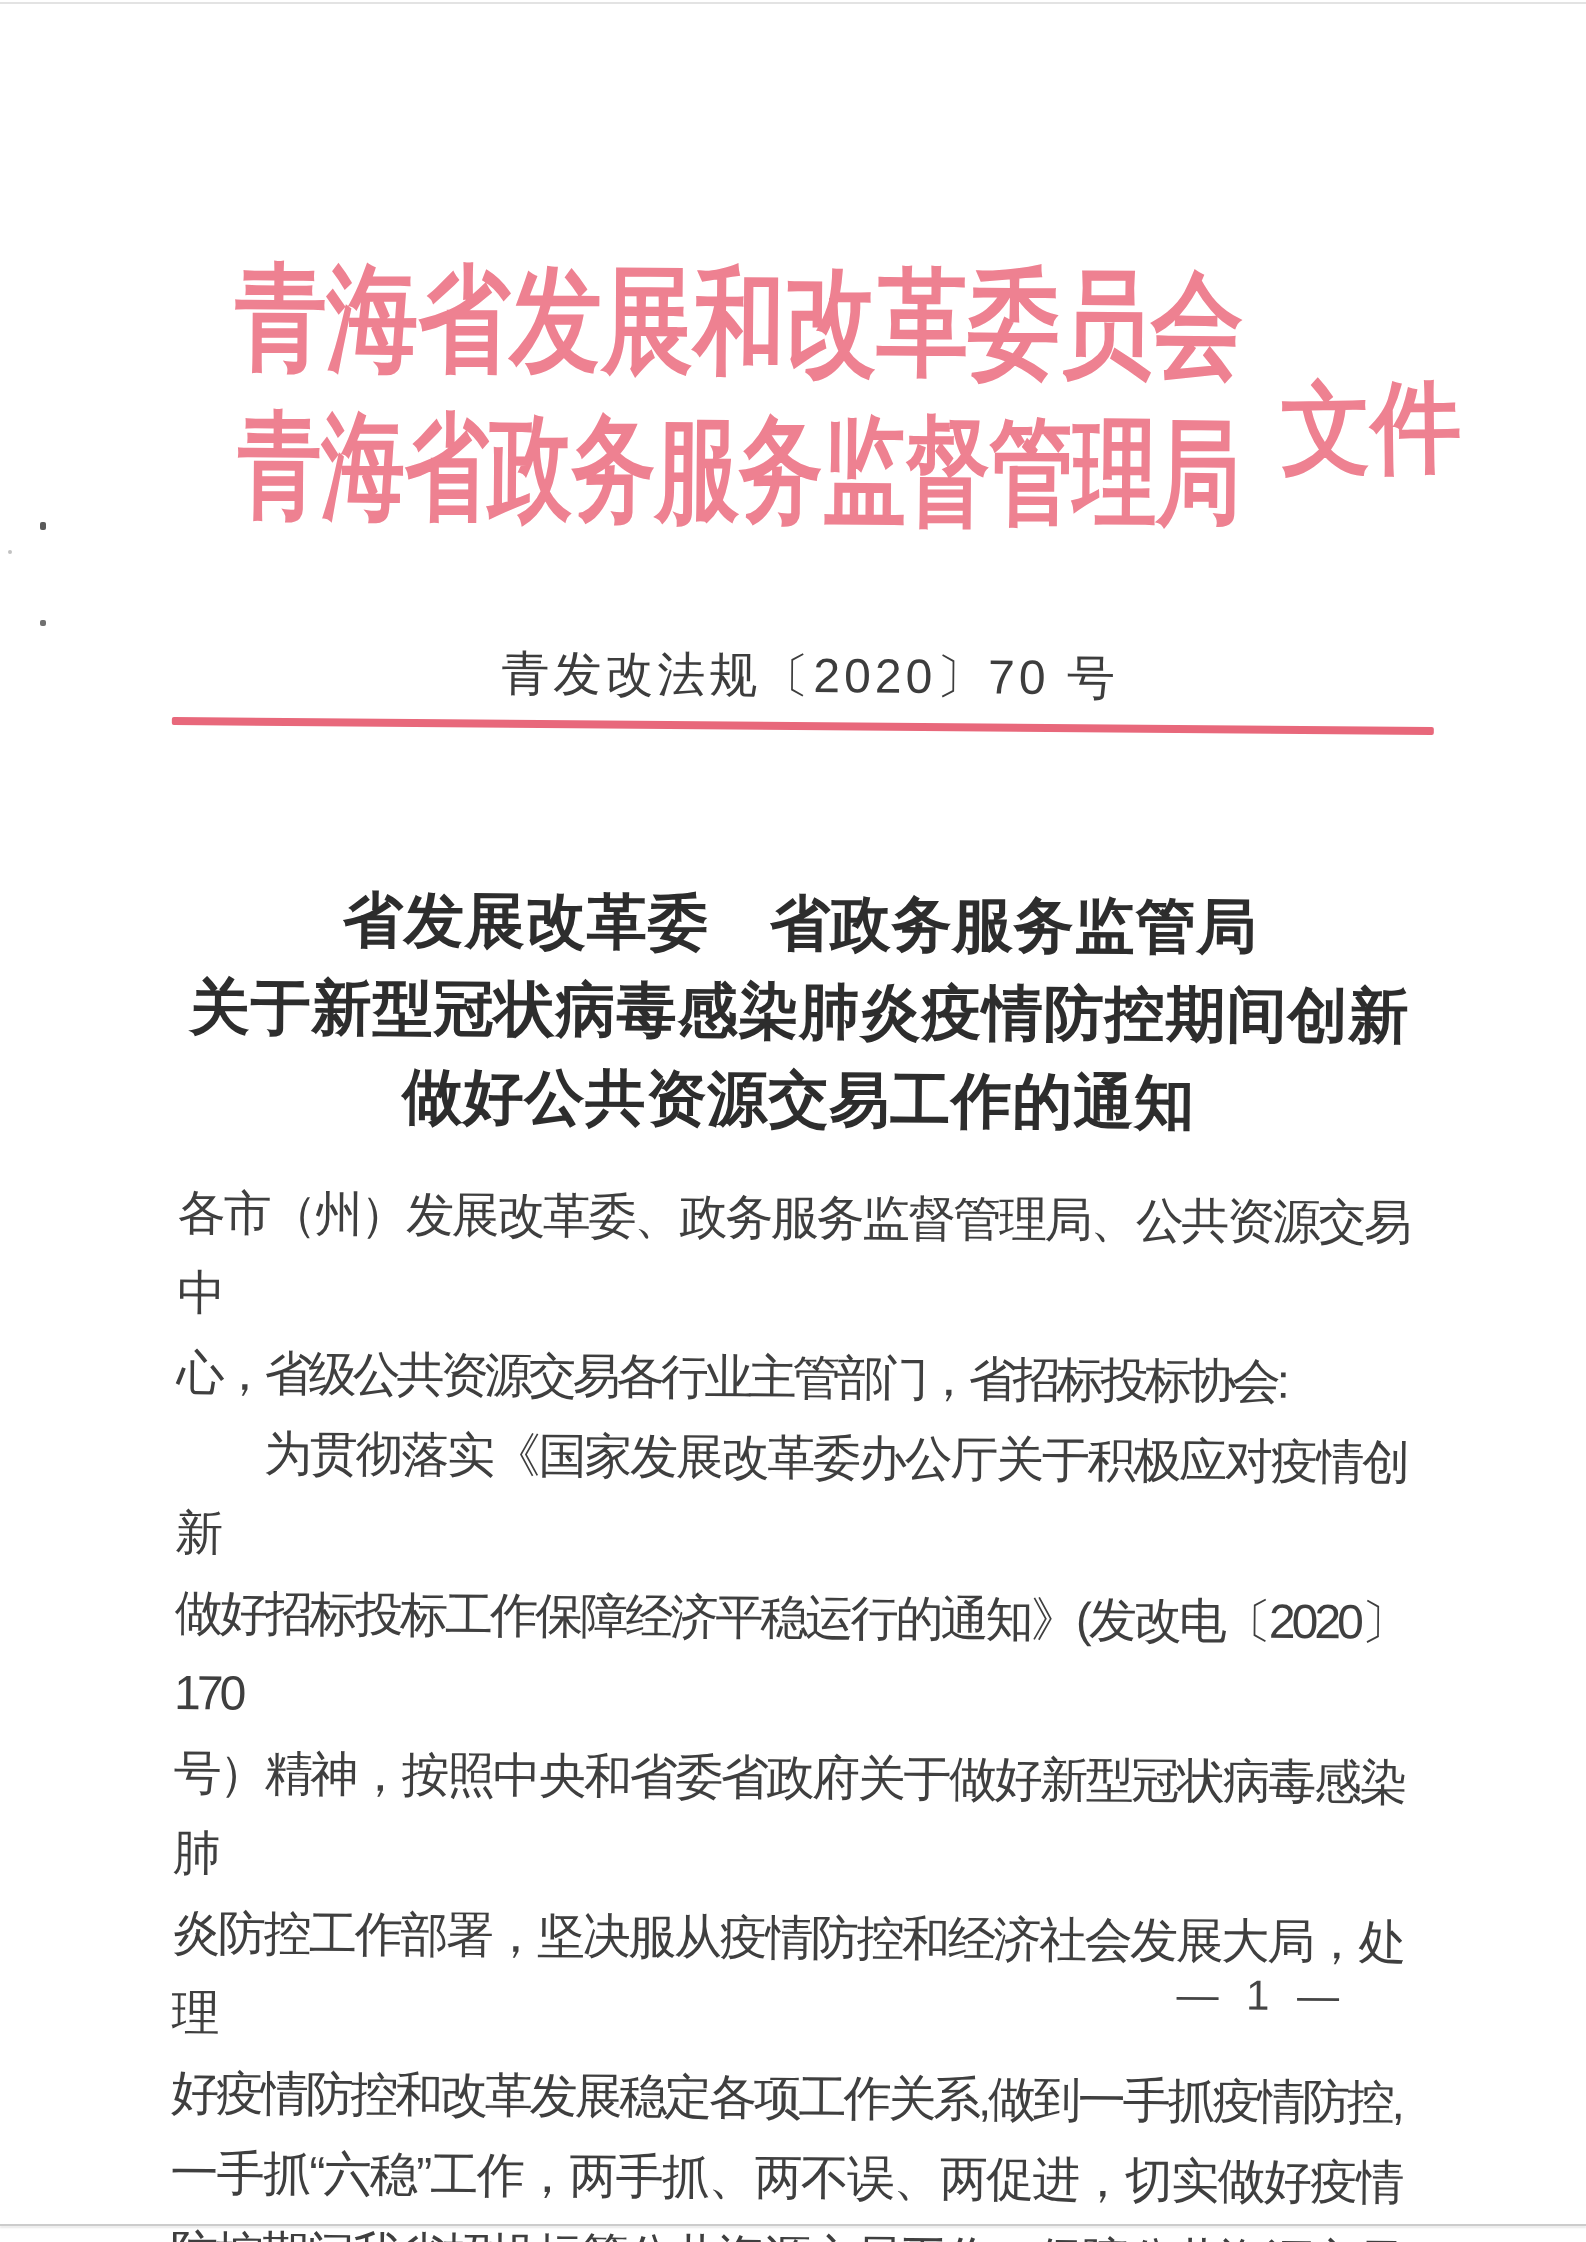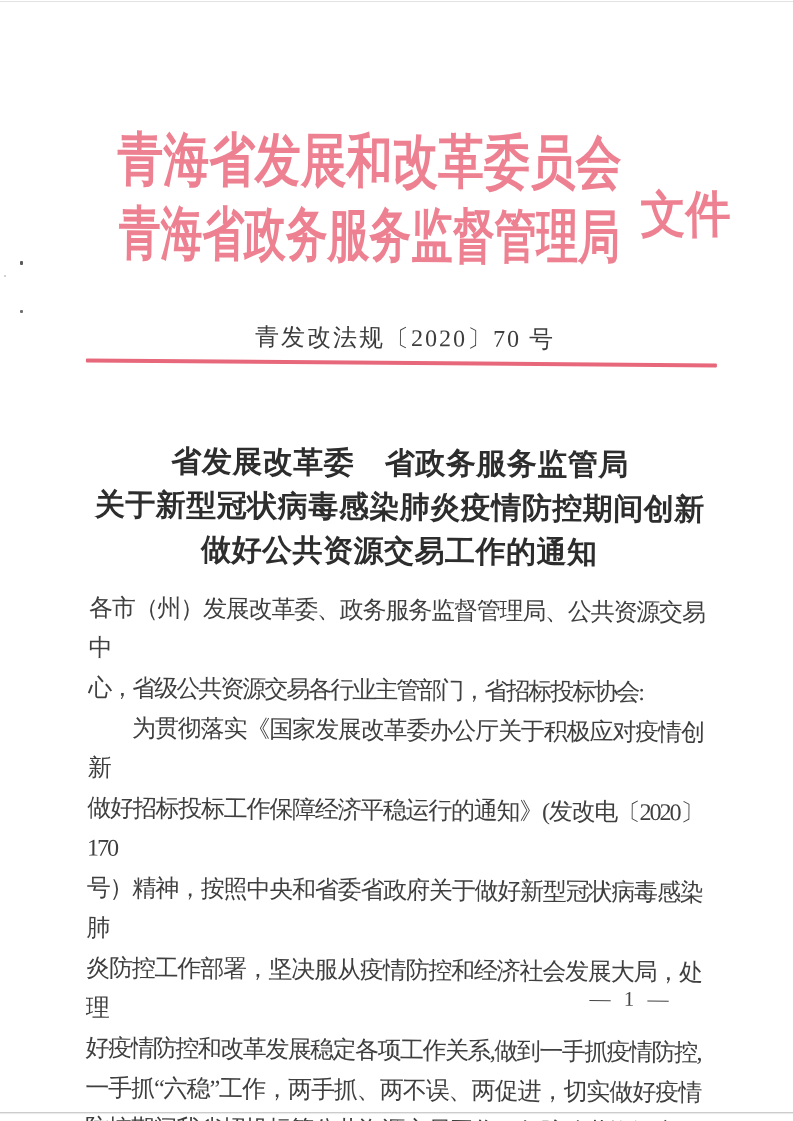--- a/index.html
+++ b/index.html
@@ -6,21 +6,21 @@
     margin: 0;
     padding: 0;
     background: #ffffff;
   }
   #page {
     position: relative;
     width: 793px;
     height: 1121px;
     background: #ffffff;
     overflow: hidden;
-    font-family: Liberation Serif, serif;
+    font-family: Liberation Sans, sans-serif;
   }
   
   #tilt {
     position: absolute;
     left: 0; top: 0;
     width: 793px; height: 1121px;
     transform: rotate(0.45deg);
     transform-origin: 400px 480px;
   }
   

